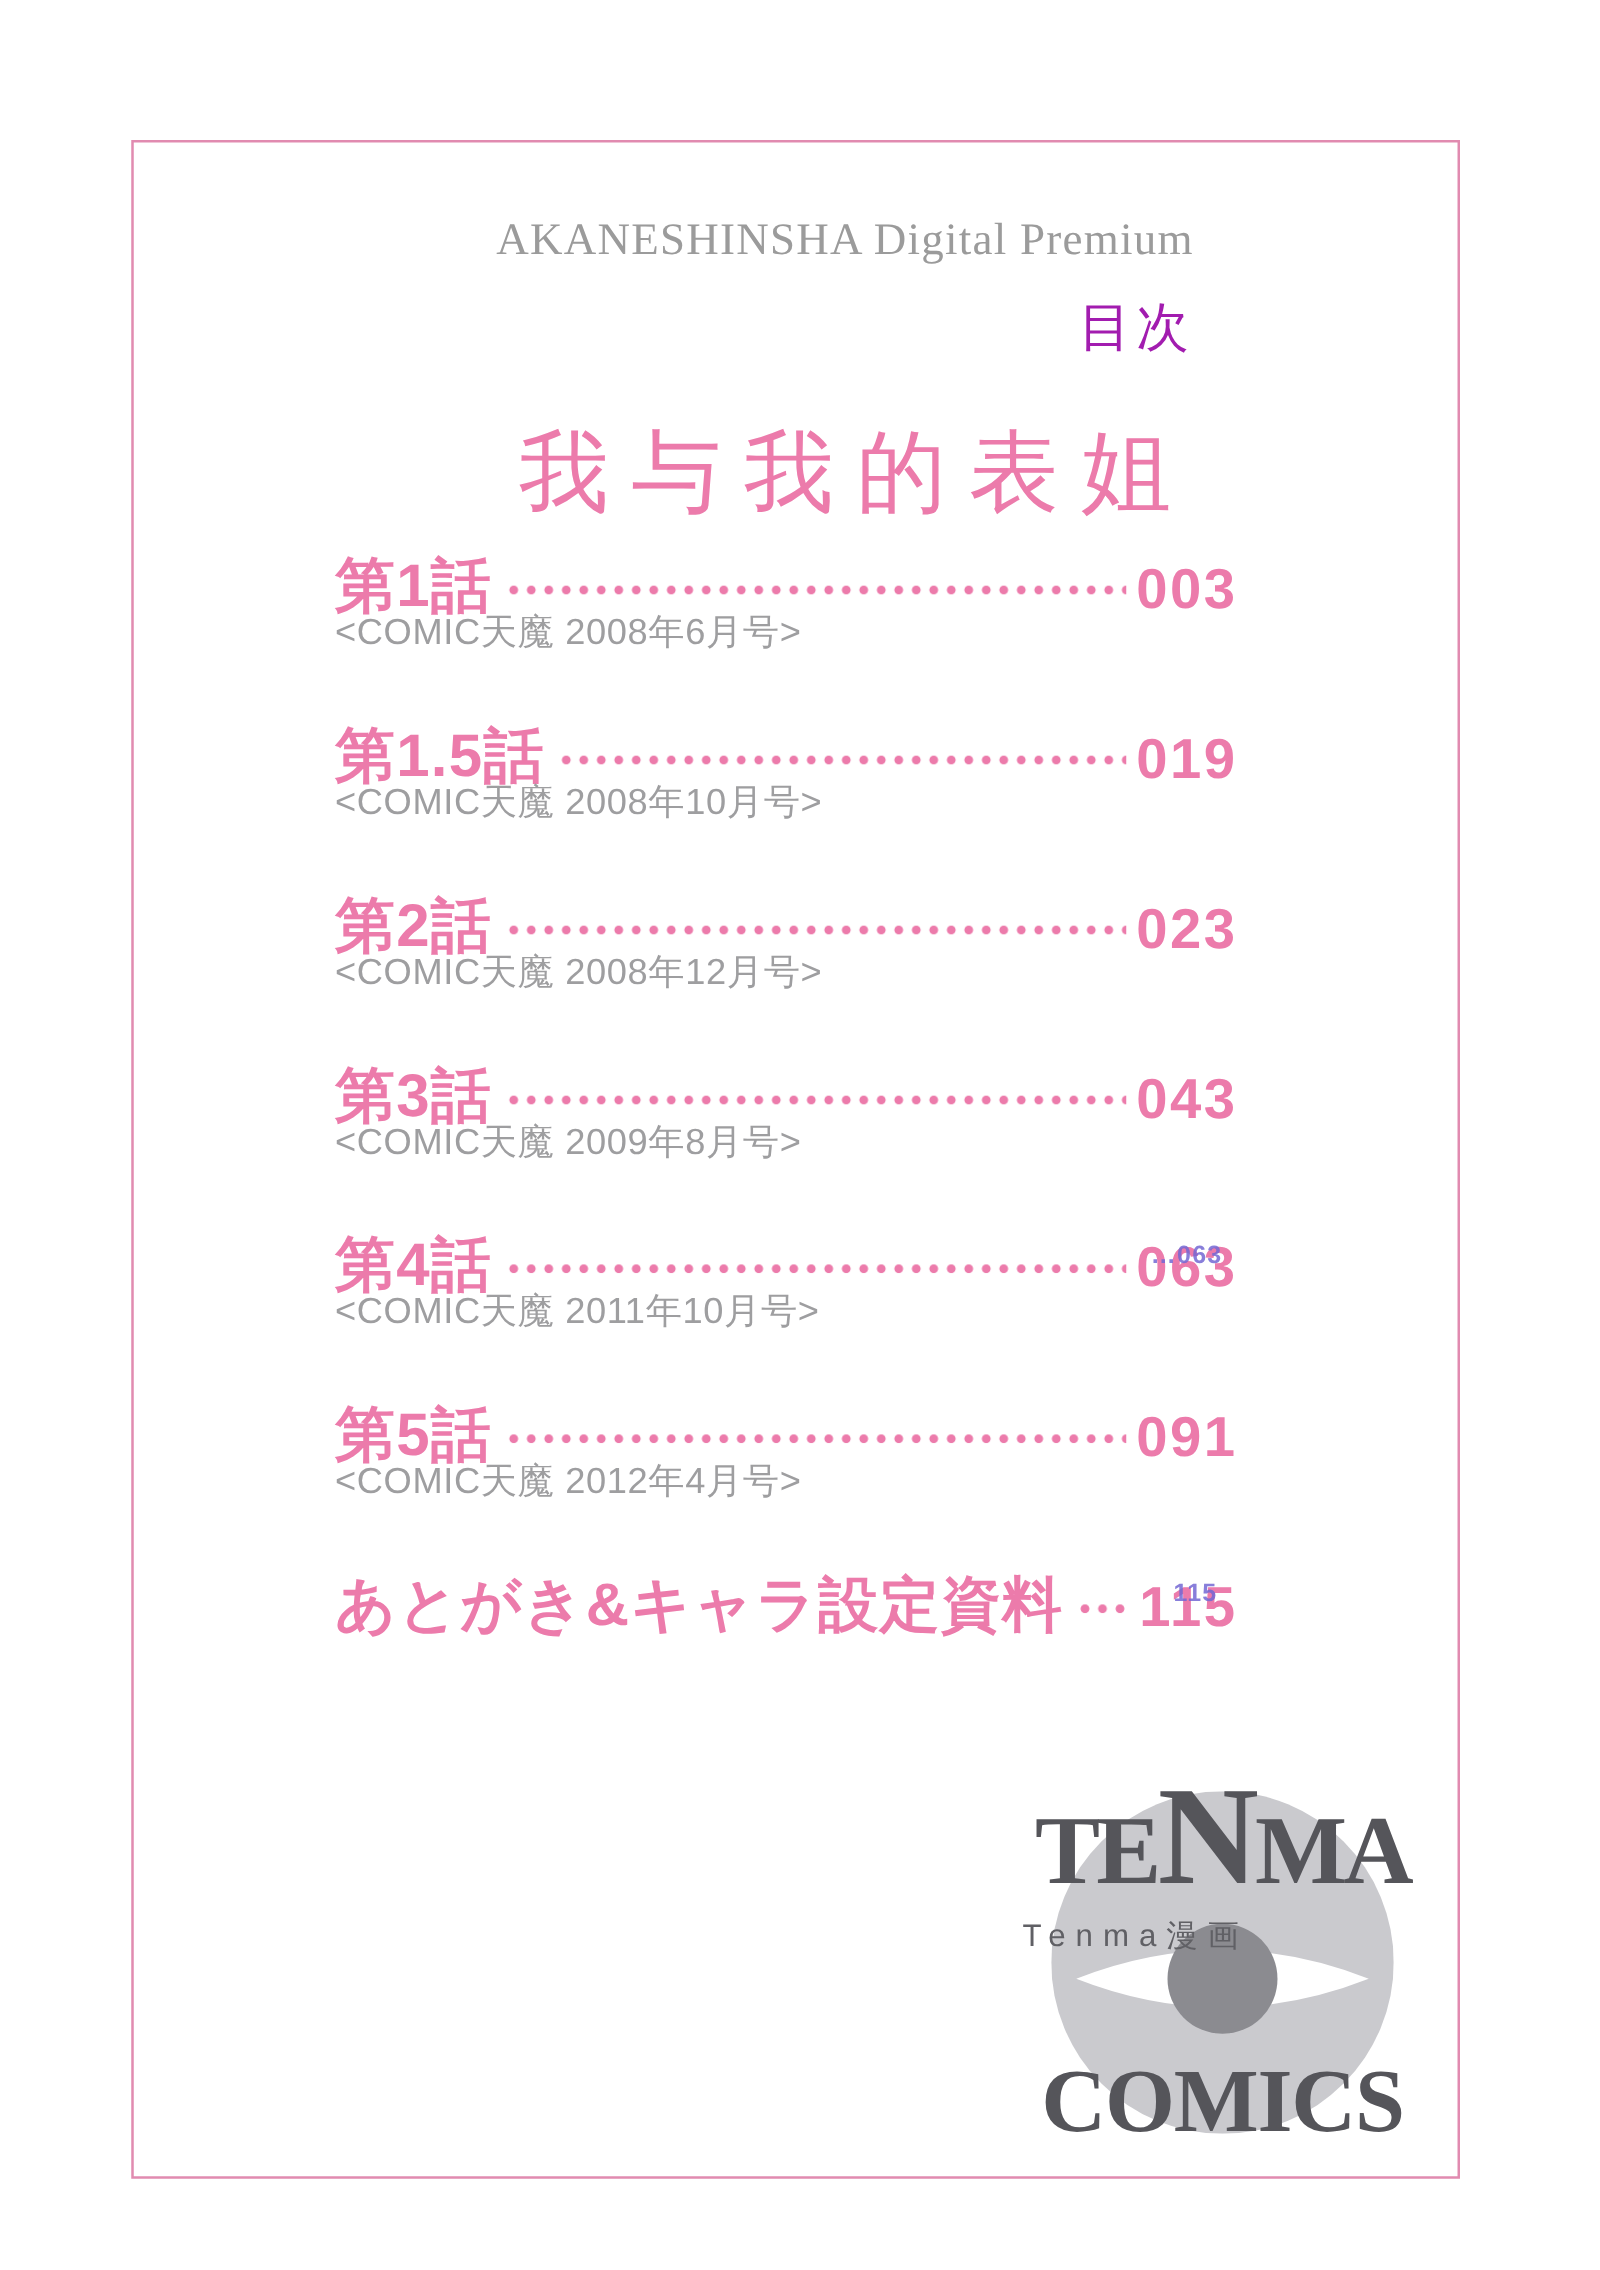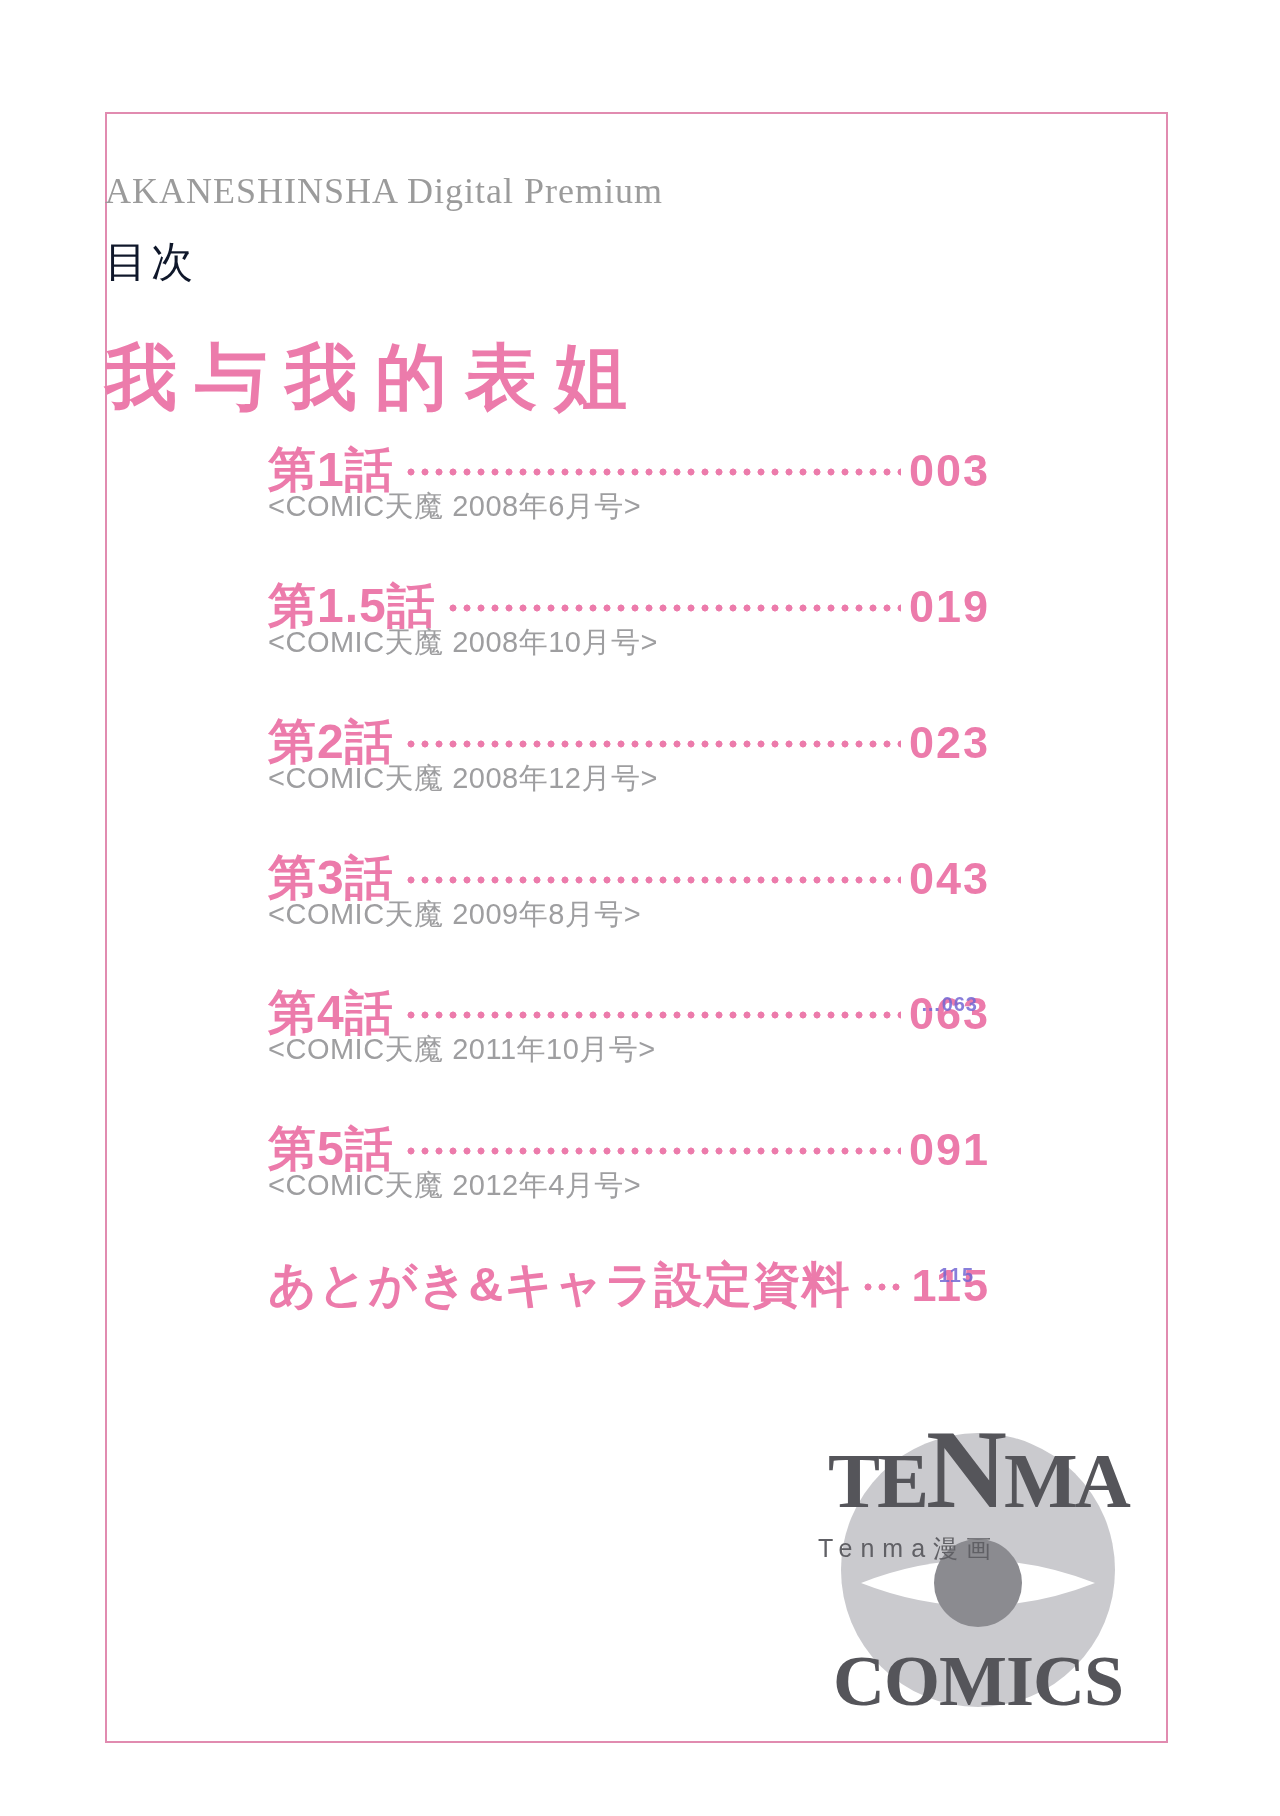--- a/index.html
+++ b/index.html
@@ -1,26 +1,26 @@
 <!DOCTYPE html>
 <html><head>
 <meta charset="utf-8">
 <style>
   html,body{margin:0;padding:0;background:#ffffff;}
   body{width:1280px;height:1816px;position:relative;overflow:hidden;
        font-family:"Liberation Sans",sans-serif;}
   .page{position:absolute;inset:0;background:#fff;}
   .frame{position:absolute;left:105px;top:112px;width:1063px;height:1631px;
          border:2px solid #e18bb0;box-sizing:border-box;}
-  .center-band{position:absolute;left:105px;width:850px;text-align:left;}
+  .center-band{position:absolute;left:105px;width:850px;text-align:right;}
   .publisher{top:170px;font-family:"Liberation Serif",serif;font-size:36px;
              color:#9b9b9b;letter-spacing:1px;}
   .toc-label{top:234px;font-family:"Liberation Serif",serif;font-size:42px;
-             color:#0f172a;letter-spacing:4px;}
-  .book-title{top:330px;font-size:72px;font-weight:700;color:#ec7bab;
+             color:#a21caf;letter-spacing:4px;}
+  .book-title{top:330px;font-size:72px;font-weight:400;color:#ec7bab;
               letter-spacing:18px;white-space:nowrap;}
   .entry{position:absolute;left:268px;width:722px;}
   .entry-line{display:flex;align-items:center;height:64px;}
   .entry-label{font-size:48px;font-weight:700;color:#ec7bab;line-height:1;
                letter-spacing:1px;white-space:nowrap;}
   .entry-label.small{font-size:48px;}
   .leader{flex:1;height:10px;margin:4px 8px 0 10px;
           background-image:radial-gradient(circle,#ec7bab 3.2px,rgba(0,0,0,0) 3.8px);
           background-size:14px 10px;background-repeat:repeat-x;
           background-position:left center;}

